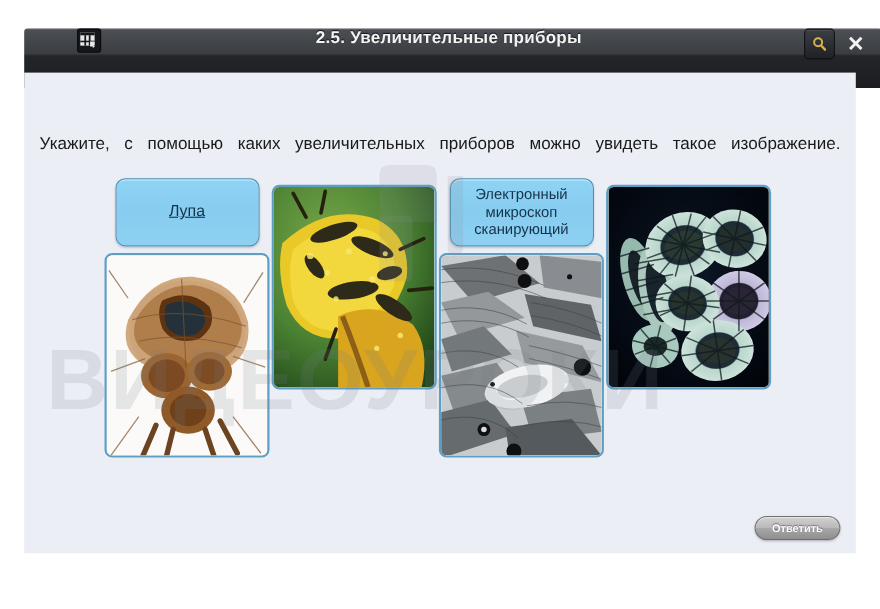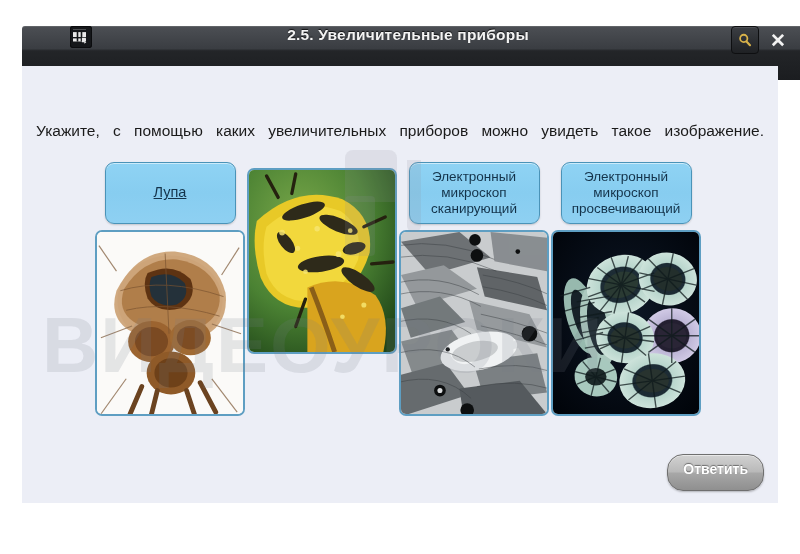--- a/index.html
+++ b/index.html
@@ -126,26 +126,26 @@
     position: relative;
     background: #fff;
     cursor: pointer;
   }
   .thumb svg { display: block; width: 100%; height: 100%; }
 
   
   .answer-btn {
     position: absolute;
     right: 14px; bottom: 12px;
-    padding: 6px 15px 13px;
+    padding: 6px 15px 3px;
     background: linear-gradient(to bottom, #d2d2d2 0%, #b9b9b9 48%, #a7a7a7 52%, #8f8f8f 100%);
     border: 1px solid #6f6f6f;
     border-radius: 16px;
     color: #ffffff;
-    font-size: 14px;
+    font-size: 10px;
     font-weight: bold;
     text-shadow: 0 -1px 1px rgba(0,0,0,.45);
     cursor: pointer;
     box-shadow: inset 0 1px 0 rgba(255,255,255,.5), 0 1px 2px rgba(0,0,0,.25);
   }
 
   
   .bottombar {
     position: absolute;
     left: 22px; top: 503px;
@@ -362,21 +362,20 @@
               <circle cx="68" cy="182" r="7"></circle>
               <circle cx="120" cy="20" r="2.4"></circle>
               <circle cx="48" cy="120" r="2.2"></circle>
             </g>
             <circle cx="40" cy="162" r="2.6" fill="#d9dbdc"></circle>
           </svg>
         </div>
       </div>
 
       <div class="option-col">
-        <div class="option-btn">Электронный микроскоп просвечивающий</div>
         <div class="thumb">
           <svg viewBox="0 0 150 186" preserveAspectRatio="none" aria-hidden="true">
             <defs>
               <radialGradient id="g-dark" cx="50%" cy="45%" r="75%">
                 <stop offset="0%" stop-color="#0d1726"></stop>
                 <stop offset="100%" stop-color="#000308"></stop>
               </radialGradient>
               <radialGradient id="g-disc" cx="50%" cy="50%" r="52%">
                 <stop offset="0%" stop-color="#1b2a33"></stop>
                 <stop offset="56%" stop-color="#1d2c35"></stop>

